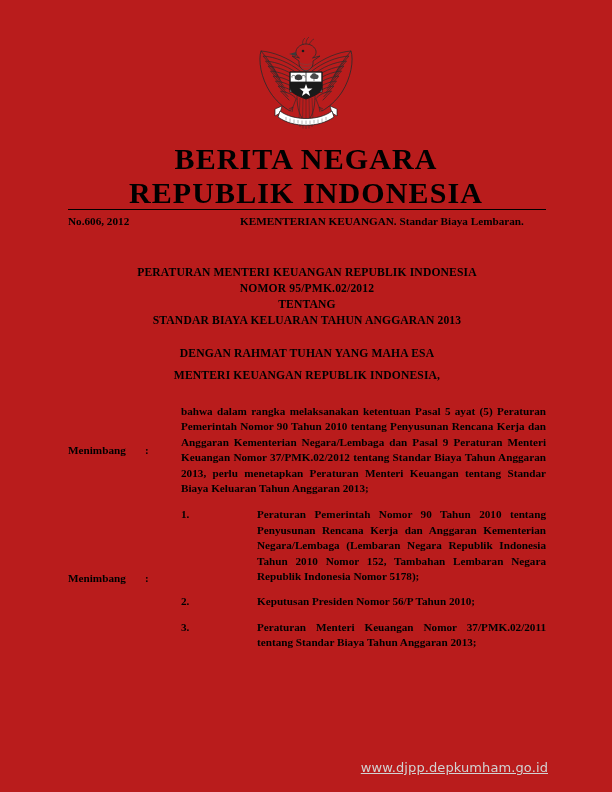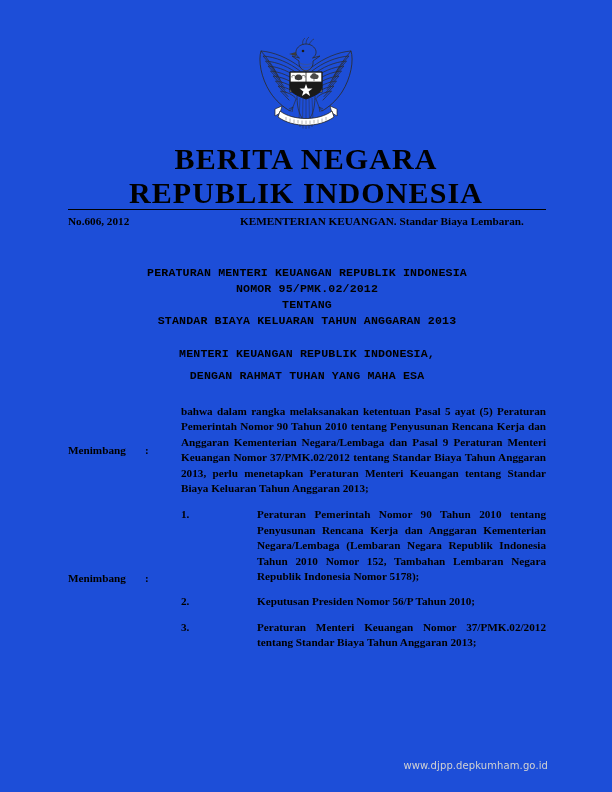--- a/index.html
+++ b/index.html
@@ -4,21 +4,21 @@
 <style>
   html, body {
     margin: 0;
     padding: 0;
     background: #ffffff;
   }
   .page {
     position: relative;
     width: 612px;
     height: 792px;
-    background: #1d4ed8;
+    background: #b91c1c;
     overflow: hidden;
     font-family: "Liberation Serif", "DejaVu Serif", serif;
     color: #000000;
   }
 
   
   .emblem-wrap {
     position: absolute;
     left: 0;
     top: 36px;
@@ -91,21 +91,20 @@
     left: 68px;
     top: 265px;
     width: 478px;
     text-align: center;
   }
   .title-line {
     font-weight: bold;
     font-size: 11.6px;
     line-height: 16px;
     letter-spacing: 0.15px;
-    font-family: Liberation Mono, monospace;
   }
   .title-gap {
     height: 14px;
   }
   .title-line.sub {
     font-size: 11.6px;
     line-height: 22px;
   }
 
   
@@ -174,22 +173,23 @@
     text-align-last: left;
     margin-left: 48px;
   }
 
   
   .watermark {
     position: absolute;
     right: 64px;
     top: 760px;
     font-family: "DejaVu Sans", "Liberation Sans", sans-serif;
-    font-size: 10px;
+    font-size: 13px;
     color: #d2d2d2;
+    text-decoration: underline;
     text-decoration-color: #d2d2d2;
     white-space: nowrap;
     letter-spacing: 0.1px;
   }
 </style>
 </head>
 <body>
 
 <div class="page">
 
@@ -307,22 +307,22 @@
     <div class="docline-no">No.606, 2012</div>
     <div class="docline-subject">KEMENTERIAN KEUANGAN. Standar Biaya Lembaran.</div>
   </div>
 
   <div class="title-block">
     <div class="title-line">PERATURAN MENTERI KEUANGAN REPUBLIK INDONESIA</div>
     <div class="title-line">NOMOR 95/PMK.02/2012</div>
     <div class="title-line">TENTANG</div>
     <div class="title-line">STANDAR BIAYA KELUARAN TAHUN ANGGARAN 2013</div>
     <div class="title-gap"></div>
+    <div class="title-line sub">DENGAN RAHMAT TUHAN YANG MAHA ESA</div>
     <div class="title-line sub">MENTERI KEUANGAN REPUBLIK INDONESIA,</div>
-    <div class="title-line sub">DENGAN RAHMAT TUHAN YANG MAHA ESA</div>
   </div>
 
   <div class="clauses">
 
     <div class="clause-row">
       <div class="clause-label">Menimbang</div>
       <div class="clause-colon">:</div>
       <div class="clause-body">bahwa dalam rangka melaksanakan ketentuan Pasal 5 ayat (5) Peraturan Pemerintah Nomor 90 Tahun 2010 tentang Penyusunan Rencana Kerja dan Anggaran Kementerian Negara/Lembaga dan Pasal 9 Peraturan Menteri Keuangan Nomor 37/PMK.02/2012 tentang Standar Biaya Tahun Anggaran 2013, perlu menetapkan Peraturan Menteri Keuangan tentang Standar Biaya Keluaran Tahun Anggaran 2013;</div>
     </div>
 
@@ -334,21 +334,21 @@
           <li class="numitem">
             <span class="numitem-n">1.</span>
             <span class="numitem-t">Peraturan Pemerintah Nomor 90 Tahun 2010 tentang Penyusunan Rencana Kerja dan Anggaran Kementerian Negara/Lembaga (Lembaran Negara Republik Indonesia Tahun 2010 Nomor 152, Tambahan Lembaran Negara Republik Indonesia Nomor 5178);</span>
           </li>
           <li class="numitem">
             <span class="numitem-n">2.</span>
             <span class="numitem-t">Keputusan Presiden Nomor 56/P Tahun 2010;</span>
           </li>
           <li class="numitem">
             <span class="numitem-n">3.</span>
-            <span class="numitem-t">Peraturan Menteri Keuangan Nomor 37/PMK.02/2012 tentang Standar Biaya Tahun Anggaran 2013;</span>
+            <span class="numitem-t">Peraturan Menteri Keuangan Nomor 37/PMK.02/2011 tentang Standar Biaya Tahun Anggaran 2013;</span>
           </li>
         </ul>
       </div>
     </div>
 
   </div>
 
   <div class="watermark">www.djpp.depkumham.go.id</div>
 
 </div>

